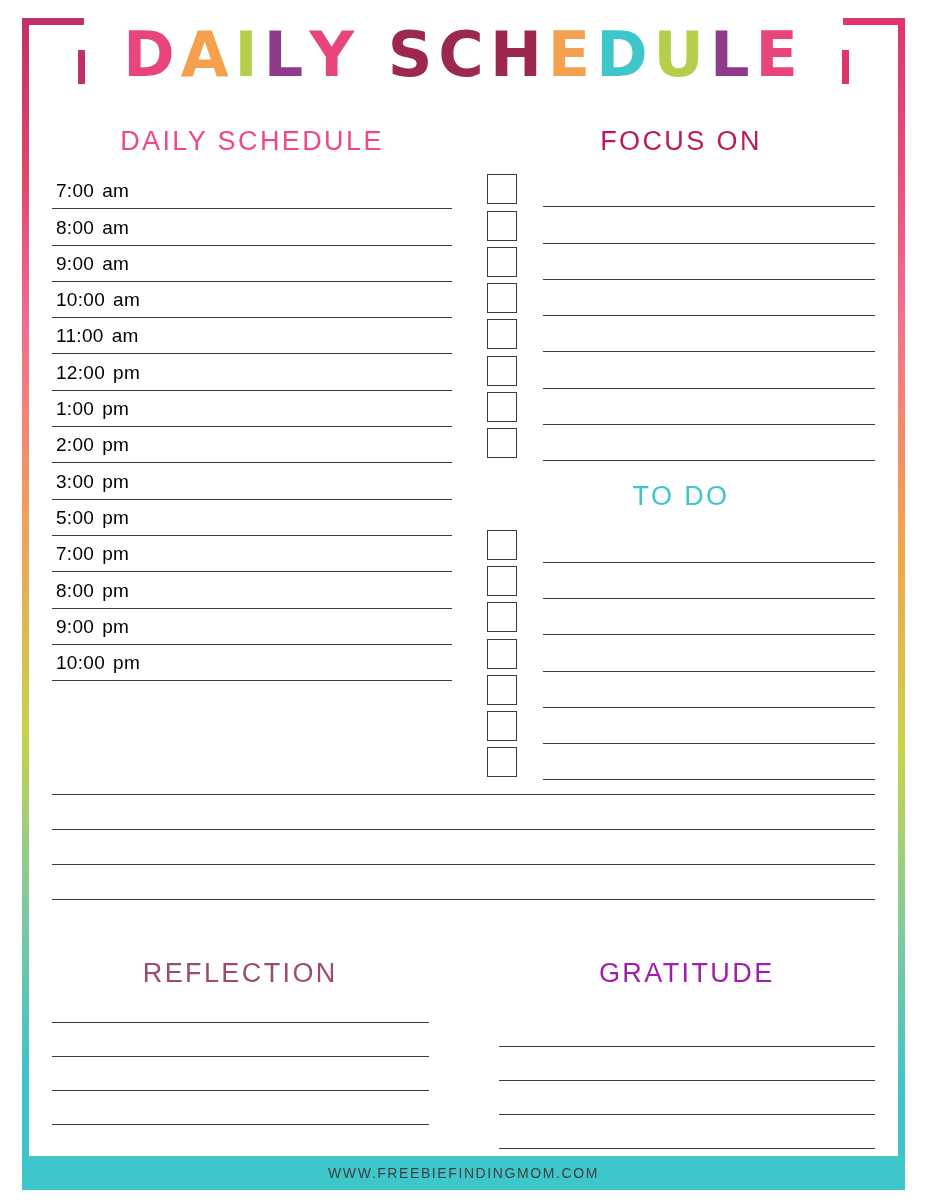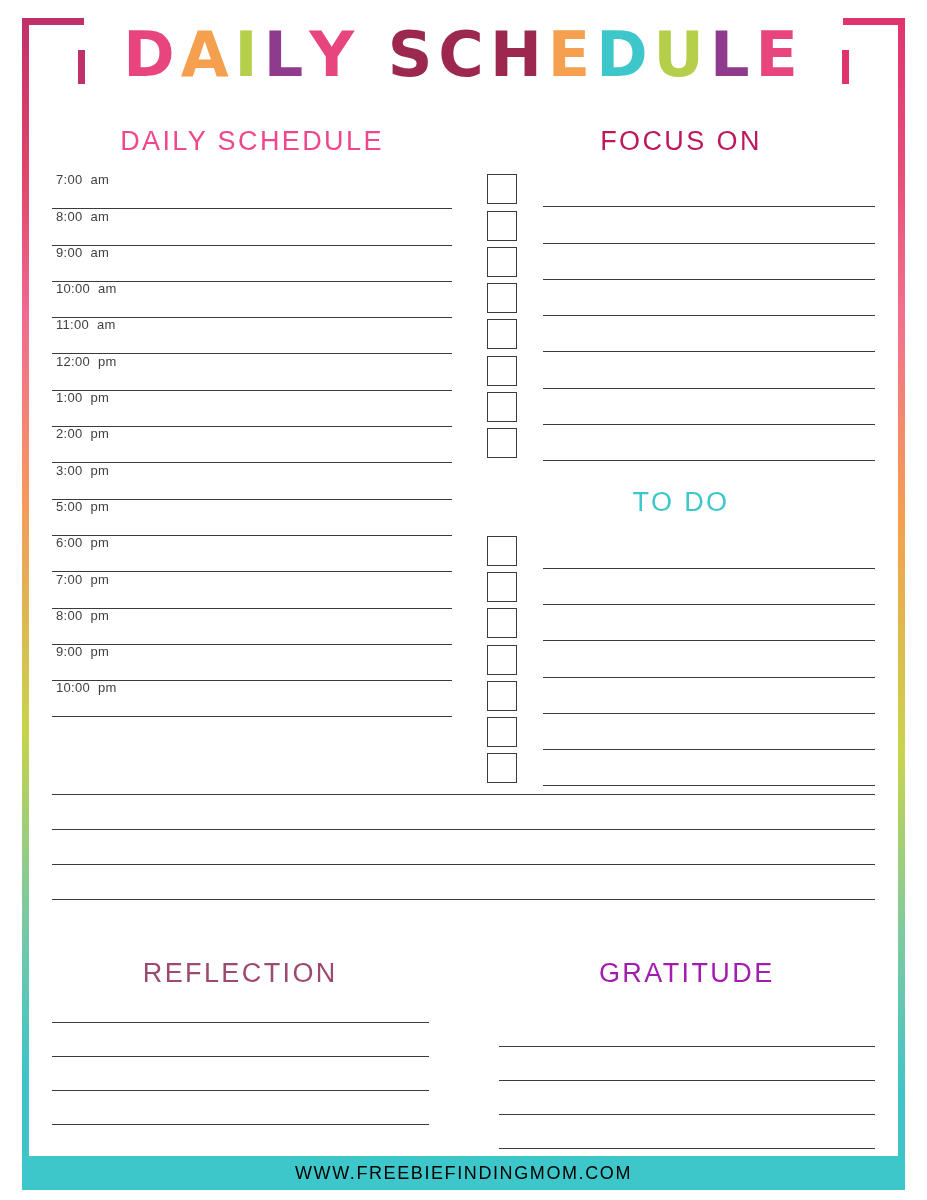--- a/index.html
+++ b/index.html
@@ -50,22 +50,22 @@
     position: absolute;
     left: 22px; right: 22px;
     bottom: 10px;
     height: 34px;
     background: #3ec7cb;
     display: flex;
     align-items: center;
     justify-content: center;
   }
   .footer-bar .url {
-    color: #000000;
-    font-size: 18px;
+    color: #404040;
+    font-size: 14px;
     letter-spacing: 1.6px;
     font-family: "Liberation Sans", sans-serif;
   }
 
   
   .title {
     position: absolute;
     top: 24px;
     left: 0; right: 0;
     text-align: center;
@@ -96,23 +96,23 @@
   }
   .schedule .heading { color: #f0478c; margin-bottom: 16px; }
   .sched-row {
     position: relative;
     height: 36.3px;
     border-bottom: 1.6px solid #3b3b3b;
   }
   .sched-time {
     position: absolute;
     left: 4px;
-    bottom: 21px;
-    font-size: 13px;
-    color: #404040;
+    bottom: 6px;
+    font-size: 19px;
+    color: #000000;
     letter-spacing: .3px;
     font-family: "Liberation Sans", sans-serif;
   }
   .sched-time .ampm { margin-left: 8px; }
   .cbox {
     width: 30px; height: 30px;
     border: 1.8px solid #3b3b3b;
     background: #fff;
   }
 
@@ -211,23 +211,20 @@
         <div class="sched-row">
           <span class="sched-time">2:00<span class="ampm">pm</span></span>
         </div>
         <div class="sched-row">
           <span class="sched-time">3:00<span class="ampm">pm</span></span>
         </div>
         <div class="sched-row">
           <span class="sched-time">5:00<span class="ampm">pm</span></span>
         </div>
         <div class="sched-row">
-          <span class="sched-time">6:00<span class="ampm">pm</span></span>
-        </div>
-        <div class="sched-row">
           <span class="sched-time">7:00<span class="ampm">pm</span></span>
         </div>
         <div class="sched-row">
           <span class="sched-time">8:00<span class="ampm">pm</span></span>
         </div>
         <div class="sched-row">
           <span class="sched-time">9:00<span class="ampm">pm</span></span>
         </div>
         <div class="sched-row">
           <span class="sched-time">10:00<span class="ampm">pm</span></span>
@@ -281,21 +278,21 @@
           <div class="rule"></div>
         </div>
         <div class="linerow">
           <div class="cb-wrap">
             <div class="cbox"></div>
           </div>
           <div class="rule"></div>
         </div>
       </div>
 
-    <div class="heading todo-head" style="margin-top:26px;">TO DO</div>
+    <div class="heading todo-head" style="margin-top:20px;">TO DO</div>
     <div id="todo-rows">
         <div class="linerow">
           <div class="cb-wrap">
             <div class="cbox"></div>
           </div>
           <div class="rule"></div>
         </div>
         <div class="linerow">
           <div class="cb-wrap">
             <div class="cbox"></div>

